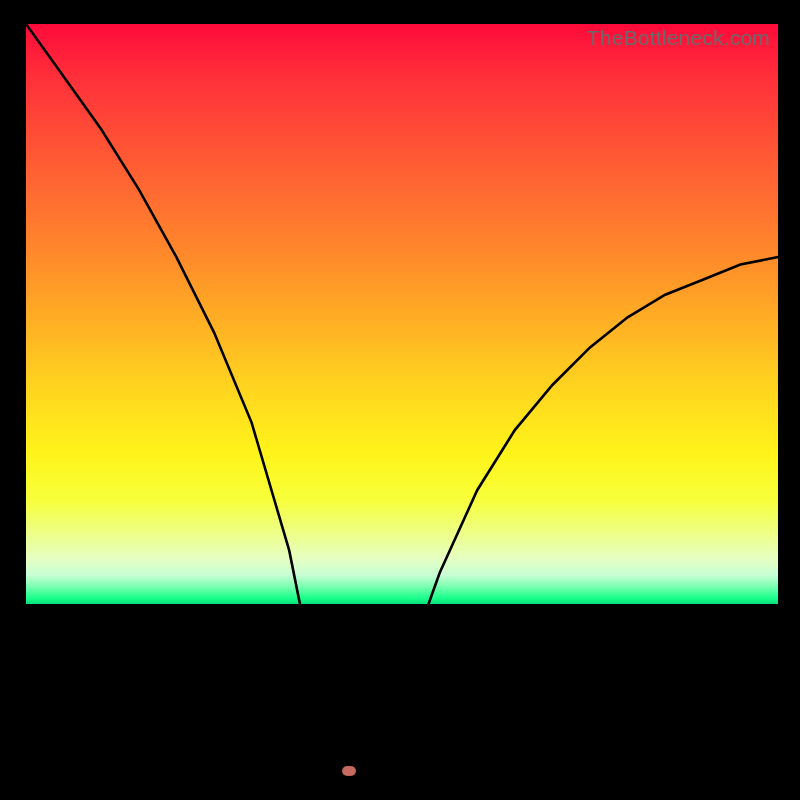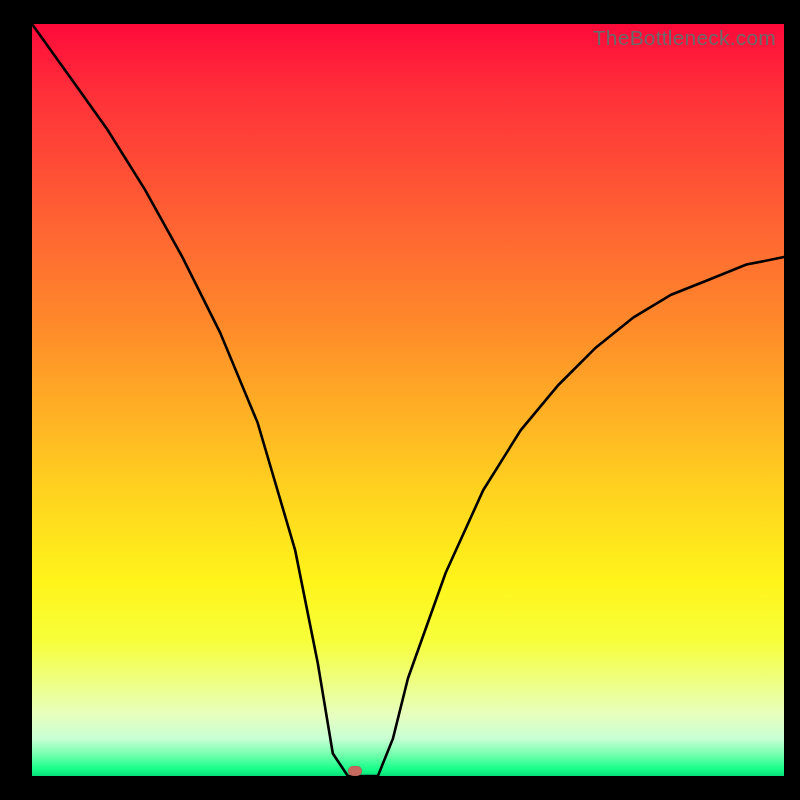--- a/index.html
+++ b/index.html
@@ -12,24 +12,24 @@
     font-family: Arial, Helvetica, sans-serif;
   }
   .frame {
     position: relative;
     width: 800px;
     height: 800px;
     background: #000;
   }
   .plot-area {
     position: absolute;
-    left: 32px;
+    left: 26px;
     top: 24px;
     width: 752px;
-    height: 752px;
+    height: 580px;
     background: linear-gradient(to bottom,
       #ff0a3a 0%,
       #ff2f3a 9%,
       #ff4a36 18%,
       #ff6d31 30%,
       #ff8a2a 40%,
       #ffab25 50%,
       #ffd21f 62%,
       #fff41a 74%,
       #f7ff3a 82%,

